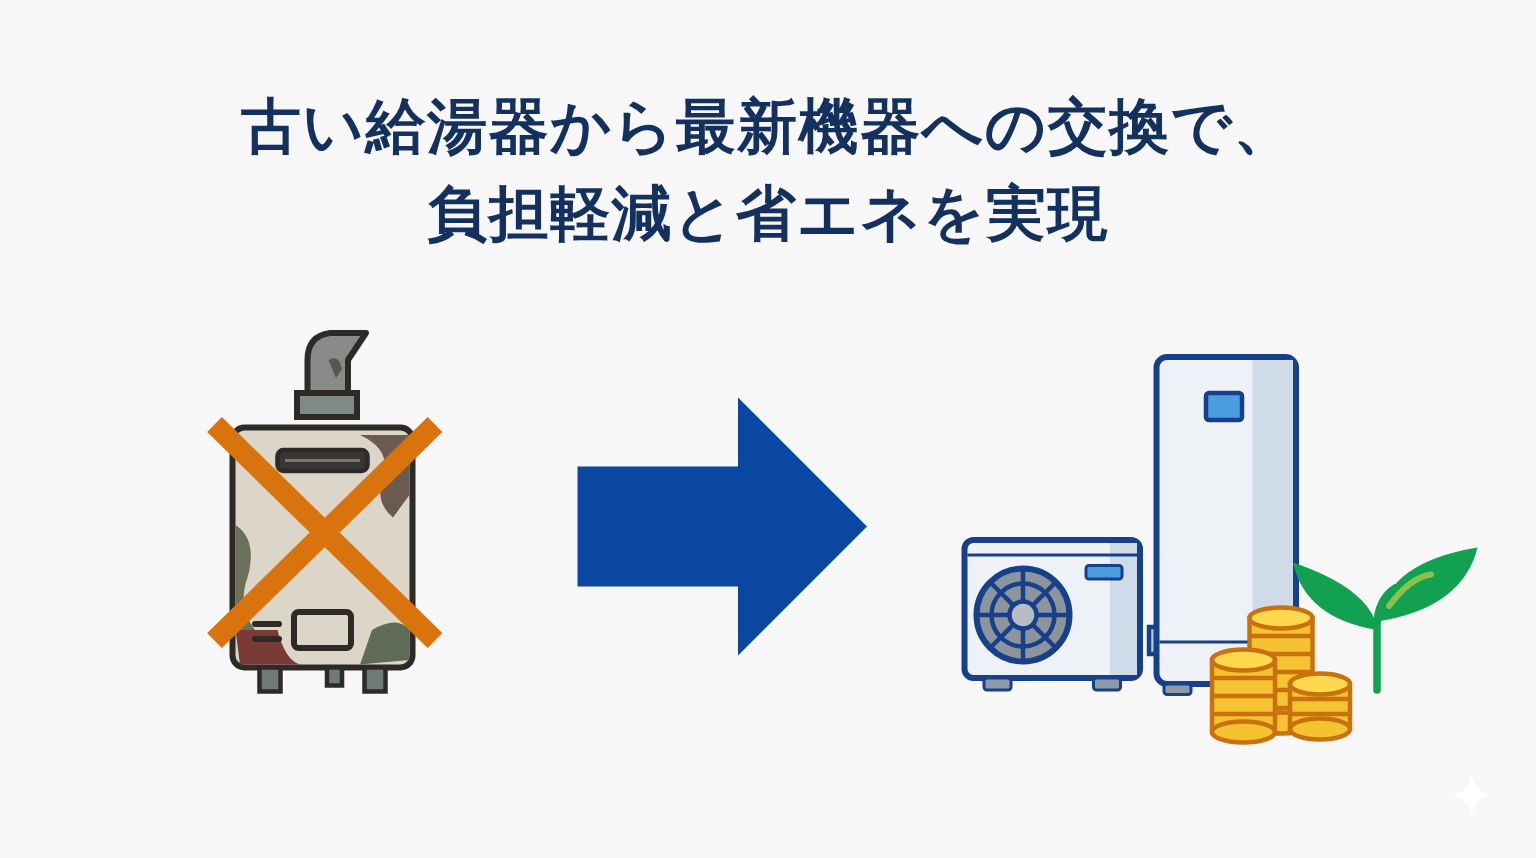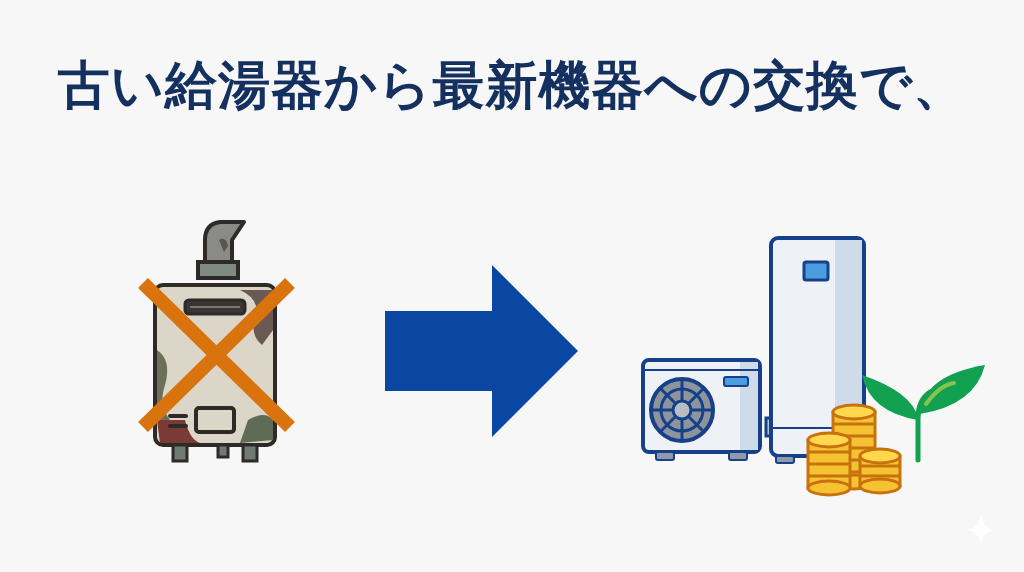--- a/index.html
+++ b/index.html
@@ -5,30 +5,31 @@
     html, body { margin: 0; padding: 0; }
     body {
       width: 1024px; height: 572px; overflow: hidden;
       background: #f7f7f7;
       position: relative;
       font-family: "DejaVu Sans", "Liberation Sans", sans-serif;
     }
     .headline {
       position: absolute; left: 0; top: 56px; width: 1024px;
       text-align: center; color: #13305f; font-weight: bold;
-      font-size: 52px; line-height: 58px; letter-spacing: 1px;
+      font-size: 40px; line-height: 58px; letter-spacing: 1px;
     }
     .headline div { white-space: nowrap; }
     svg.scene { position: absolute; left: 0; top: 0; }
   </style>
 </head>
 <body>
 
 <div class="headline">
   <div>古い給湯器から最新機器への交換で、</div>
+  <div>負担軽減と省エネを実現</div>
 </div>
 
 <svg class="scene" width="1024" height="572" viewBox="0 0 1024 572">
 
   <g>
 
     <path d="M205 262 L205 240 Q205 224 220 222 L244 222 L232 240 L232 262 Z" fill="#8a8a88" stroke="#2e2a28" stroke-width="4" stroke-linejoin="round"></path>
     <path d="M219 240 Q226 236 228 246 L224 252 Z" fill="#5a5550"></path>
     <rect x="198" y="262" width="40" height="16" fill="#7f8a84" stroke="#2e2a28" stroke-width="4"></rect>
 

